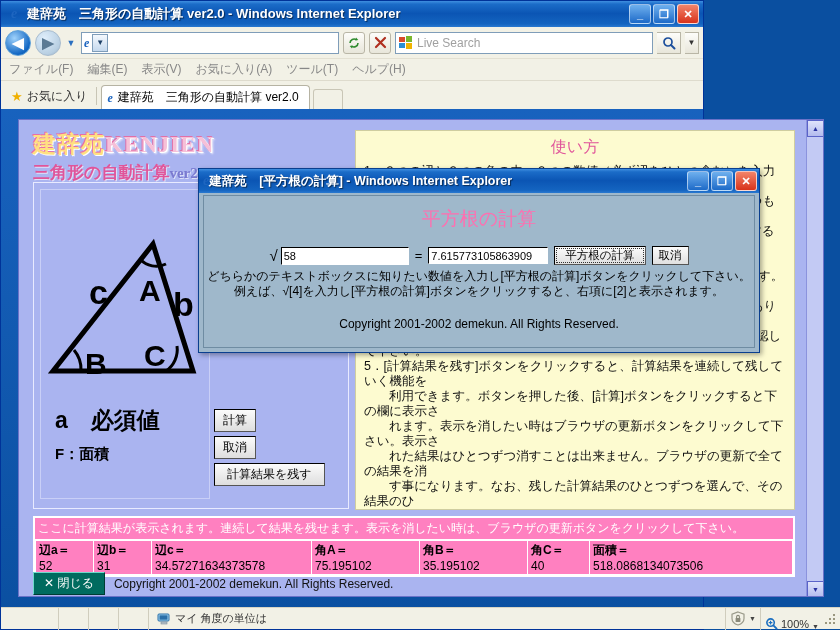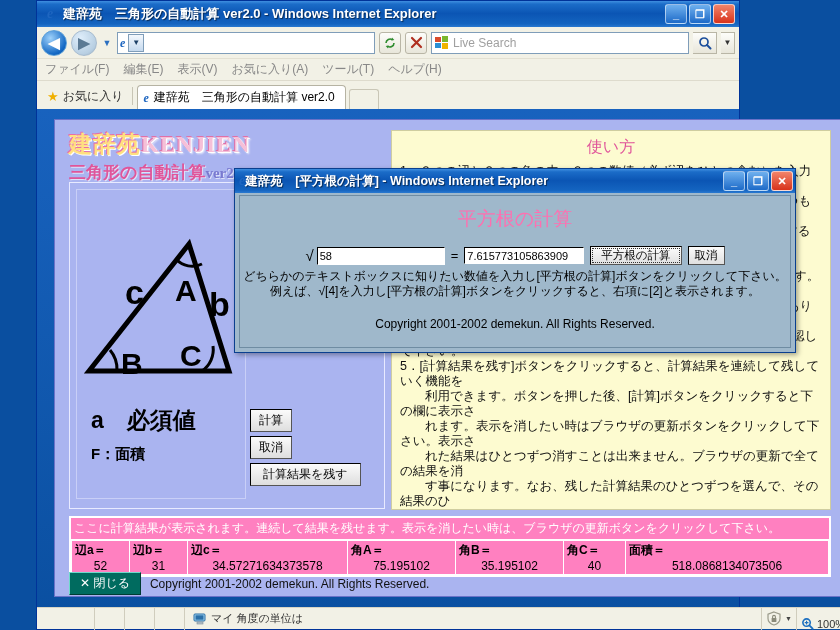--- a/index.html
+++ b/index.html
@@ -11,21 +11,20 @@
     background: #0a4fa0;
     overflow: hidden;
     position: relative;
   }
 
   
   #ie-window {
     position:absolute; left:0; top:0; width:704px; height:630px;
     background: linear-gradient(#1b66c4, #0a4fa0);
     border: 1px solid #003399;
-    margin-left: 36px;
   }
 
   
   #title-bar {
     height: 26px;
     background: linear-gradient(180deg,#3f8fe0 0%,#1b6cc8 12%,#0b55b4 48%,#1464c0 88%,#2a79d0 100%);
     display:flex; align-items:center; padding: 0 2px 0 4px;
     position:relative;
   }
   #title-bar .tb-icon {
@@ -220,21 +219,21 @@
     background:#ff80c0; white-space:nowrap; overflow:hidden;
     border-bottom:1px solid #fff;
   }
   #res-table { width:100%; border-collapse:collapse; }
   #res-table td {
     background:#ff80c0; border:1px solid #fff;
     font-size:12px; color:#000; padding:1px 3px; vertical-align:top;
     white-space:nowrap;
   }
   #res-table .rh { font-weight:bold; display:block; }
-  #res-table .rv { display:block;text-align:center; }
+  #res-table .rv { display:block; }
 
   
   #page-footer { position:absolute; left:14px; top:452px; display:flex; align-items:center; gap:9px; }
   #close-btn {
     background:#006b5f; color:#fff; font-size:12px; padding:2px 10px;
     border-top:1px solid #6fd9cb; border-left:1px solid #6fd9cb;
     border-right:1px solid #003b33; border-bottom:1px solid #003b33;
     white-space:nowrap;
   }
   #footer-copy { font-size:12px; color:#111; }

